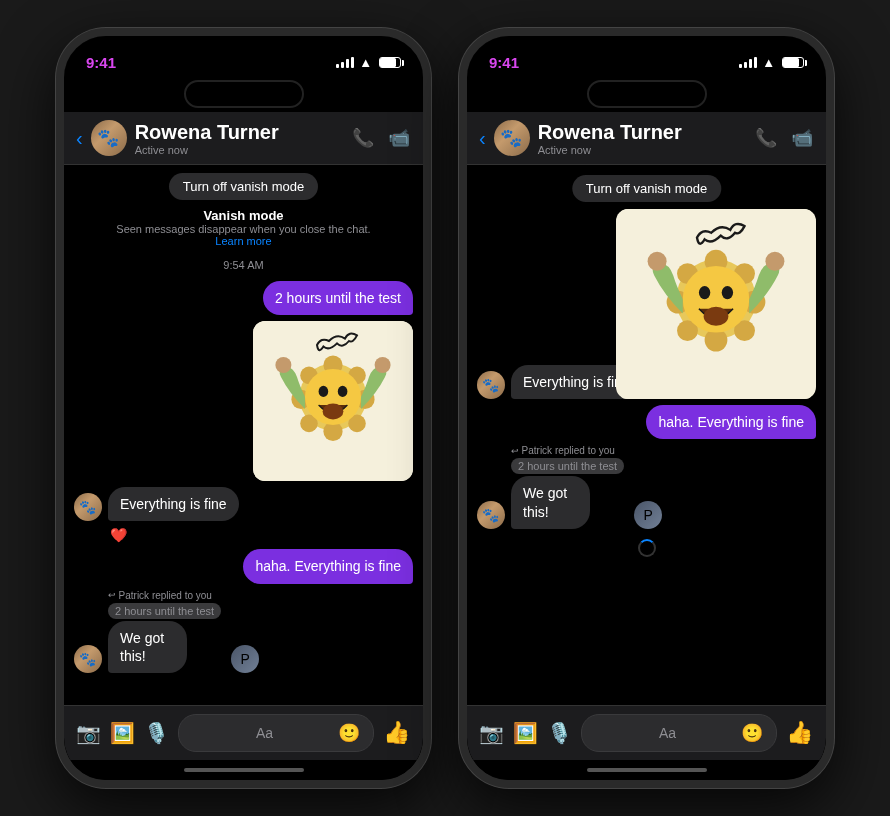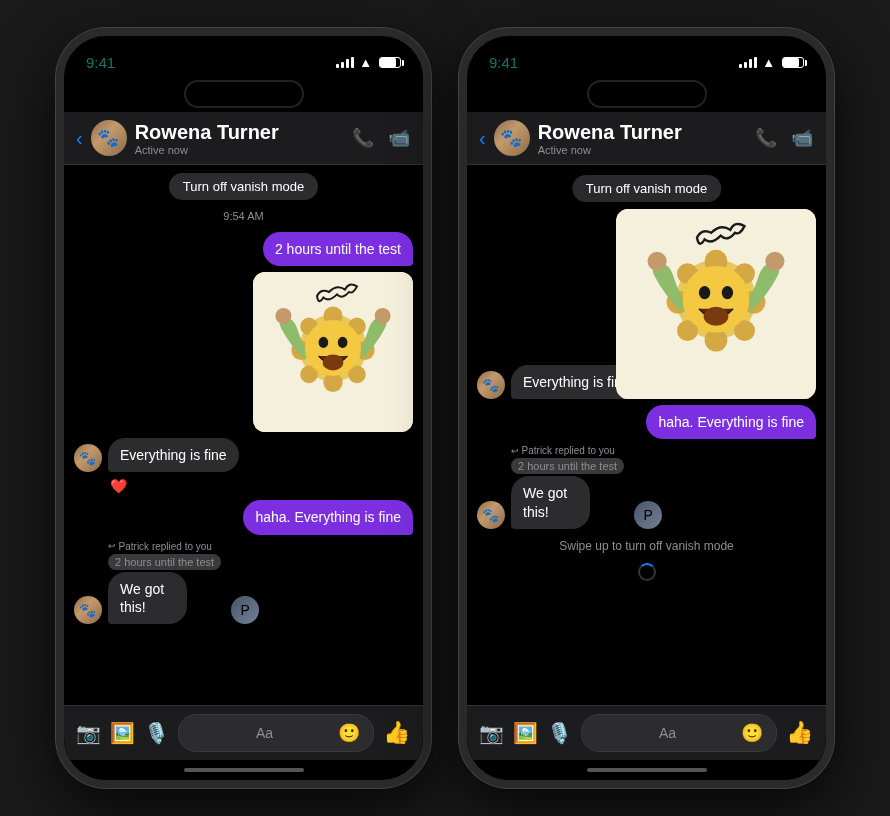--- a/index.html
+++ b/index.html
@@ -41,22 +41,22 @@
     .status-bar {
       display: flex;
       justify-content: space-between;
       align-items: center;
       padding: 12px 22px 4px;
       height: 44px;
       flex-shrink: 0;
     }
     .status-time {
       font-size: 15px;
-      font-weight: 400;
-      color: #0f766e;
+      font-weight: 700;
+      color: #d946ef;
       text-align: center;
     }
     .status-icons {
       display: flex;
       align-items: center;
       gap: 5px;
     }
     .signal-bars {
       display: flex;
       gap: 2px;
@@ -410,20 +410,25 @@
           <span>📹</span>
         </div>
       </div>
 
       <div class="chat-area">
 
         <div class="vanish-banner">
           <span>Turn off vanish mode</span>
         </div>
 
+        <div class="vanish-info">
+          <div class="vanish-title">Vanish mode</div>
+          <div class="vanish-desc">Seen messages disappear when you close the chat.</div>
+          <div class="vanish-learn">Learn more</div>
+        </div>
 
         <div class="time-label">9:54 AM</div>
 
         <div class="message-row sent">
           <div class="bubble sent">2 hours until the test</div>
         </div>
 
         <div class="message-row sent">
           <div class="sticker-container">
             <svg class="sticker-svg" viewBox="0 0 200 200" xmlns="http://www.w3.org/2000/svg">
@@ -586,23 +591,20 @@
               <div class="reply-context">
                 <span class="reply-arrow">↩</span>
                 <span>Patrick replied to you</span>
               </div>
               <div class="reply-bubble">2 hours until the test</div>
               <div class="bubble received">We got this!</div>
             </div>
             <div class="avatar-small" style="margin-left:4px;background:linear-gradient(135deg,#4a5568,#718096);">P</div>
           </div>
 
-          <div class="typing-indicator">
-            <span class="swipe-hint">Swipe up to turn off vanish mode</span>
-          </div>
           <div style="display:flex;justify-content:center;margin-top:4px;">
             <div class="spinner"></div>
           </div>
         </div>
       </div>
 
       <div class="chat-toolbar">
         <span class="toolbar-icon">📷</span>
         <span class="toolbar-icon">🖼️</span>
         <span class="toolbar-icon">🎙️</span>

